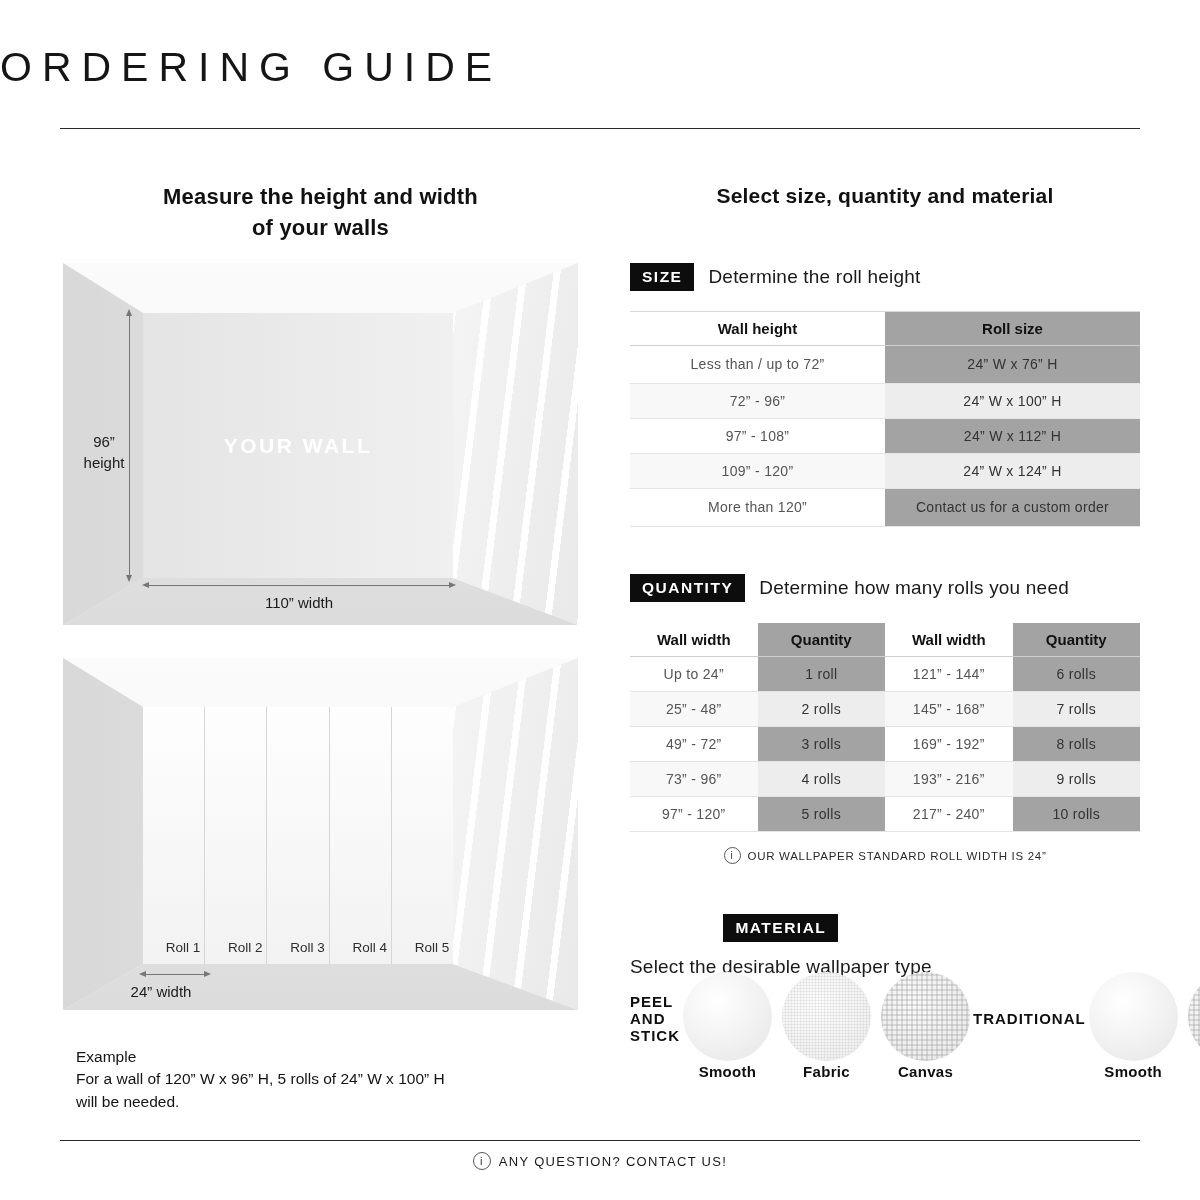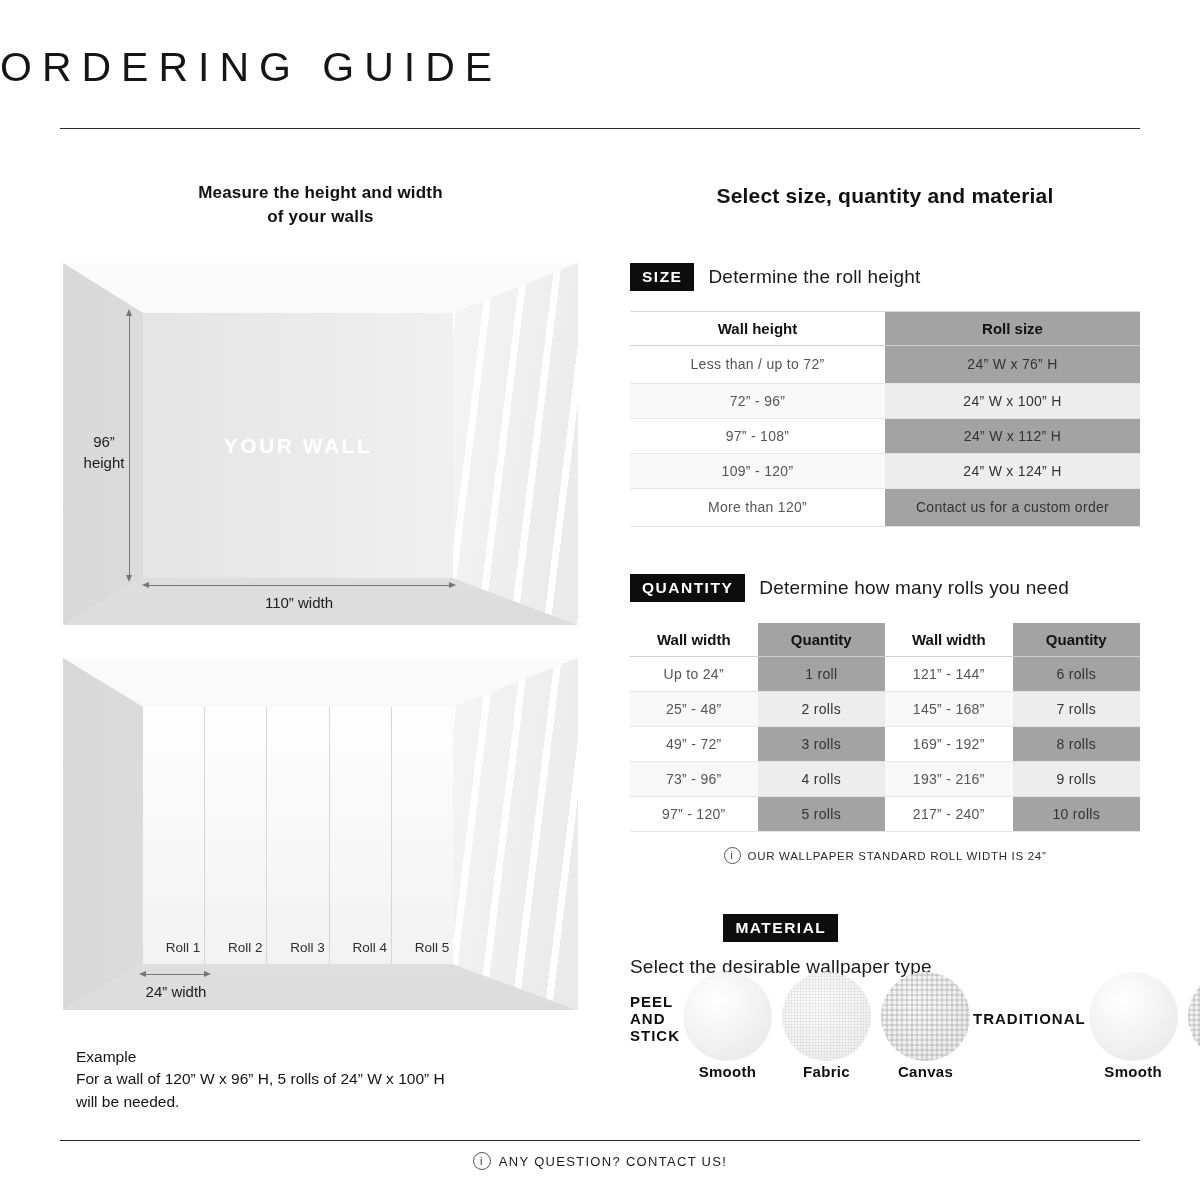--- a/index.html
+++ b/index.html
@@ -8,21 +8,21 @@
 
   
   .page-title{position:absolute;top:44px;left:0;width:100%;margin:0;text-align:left;
               font-size:41px;font-weight:500;letter-spacing:10px;color:#151515;}
   .rule{position:absolute;left:60px;width:1080px;height:0;border-top:1px solid #2a2a2a;}
   .top-rule{top:128px;}
   .bottom-rule{top:1140px;}
 
   
   .left-heading{position:absolute;left:63px;top:181px;width:515px;text-align:center;
-                font-size:17px;font-weight:bold;line-height:1.42;letter-spacing:.2px;}
+                font-size:22px;font-weight:bold;line-height:1.42;letter-spacing:.2px;}
 
   .room{position:absolute;left:63px;width:515px;background:#f2f2f2;overflow:hidden;}
   .room1{top:263px;height:362px;}
   .room2{top:658px;height:352px;}
   .surface{position:absolute;inset:0;}
 
   .room1 .ceiling{clip-path:polygon(0px 0px,515px 0px,390px 50px,80px 50px);
                   background:linear-gradient(180deg,#fbfbfb,#efefef);}
   .room1 .leftwall{clip-path:polygon(0px 0px,80px 50px,80px 315px,0px 362px);
                   background:linear-gradient(90deg,#d8d8d8,#ececec);}
@@ -63,21 +63,21 @@
   .hdim1{left:86px;top:322px;width:300px;}
   .width-label{position:absolute;left:82px;top:331px;width:308px;text-align:center;
        font-size:15px;color:#1c1c1c;}
 
   .panels{position:absolute;left:80px;top:49px;width:310px;height:257px;display:flex;}
   .panel{flex:1;display:flex;align-items:flex-end;justify-content:center;
        background:linear-gradient(180deg,#fefefe,#f2f2f2);border-right:1px solid #d6d6d6;padding-left:19px;}
   .panel:last-child{border-right:none;}
   .panel span{margin-bottom:9px;font-size:13.5px;color:#2e2e2e;}
   .hdim2{left:83px;top:316px;width:58px;}
-  .roll-width-label{position:absolute;left:43px;top:325px;width:140px;text-align:center;
+  .roll-width-label{position:absolute;left:28px;top:325px;width:140px;text-align:center;
        font-size:15px;color:#1c1c1c;}
 
   .example{position:absolute;left:76px;top:1046px;width:505px;font-size:15.5px;
        line-height:1.45;color:#141414;}
 
   
   .right-heading{position:absolute;left:630px;top:184px;width:510px;text-align:center;
        font-size:21px;font-weight:bold;letter-spacing:.2px;}
 
   .sec-header{position:absolute;left:630px;display:flex;align-items:center;gap:14px;}

